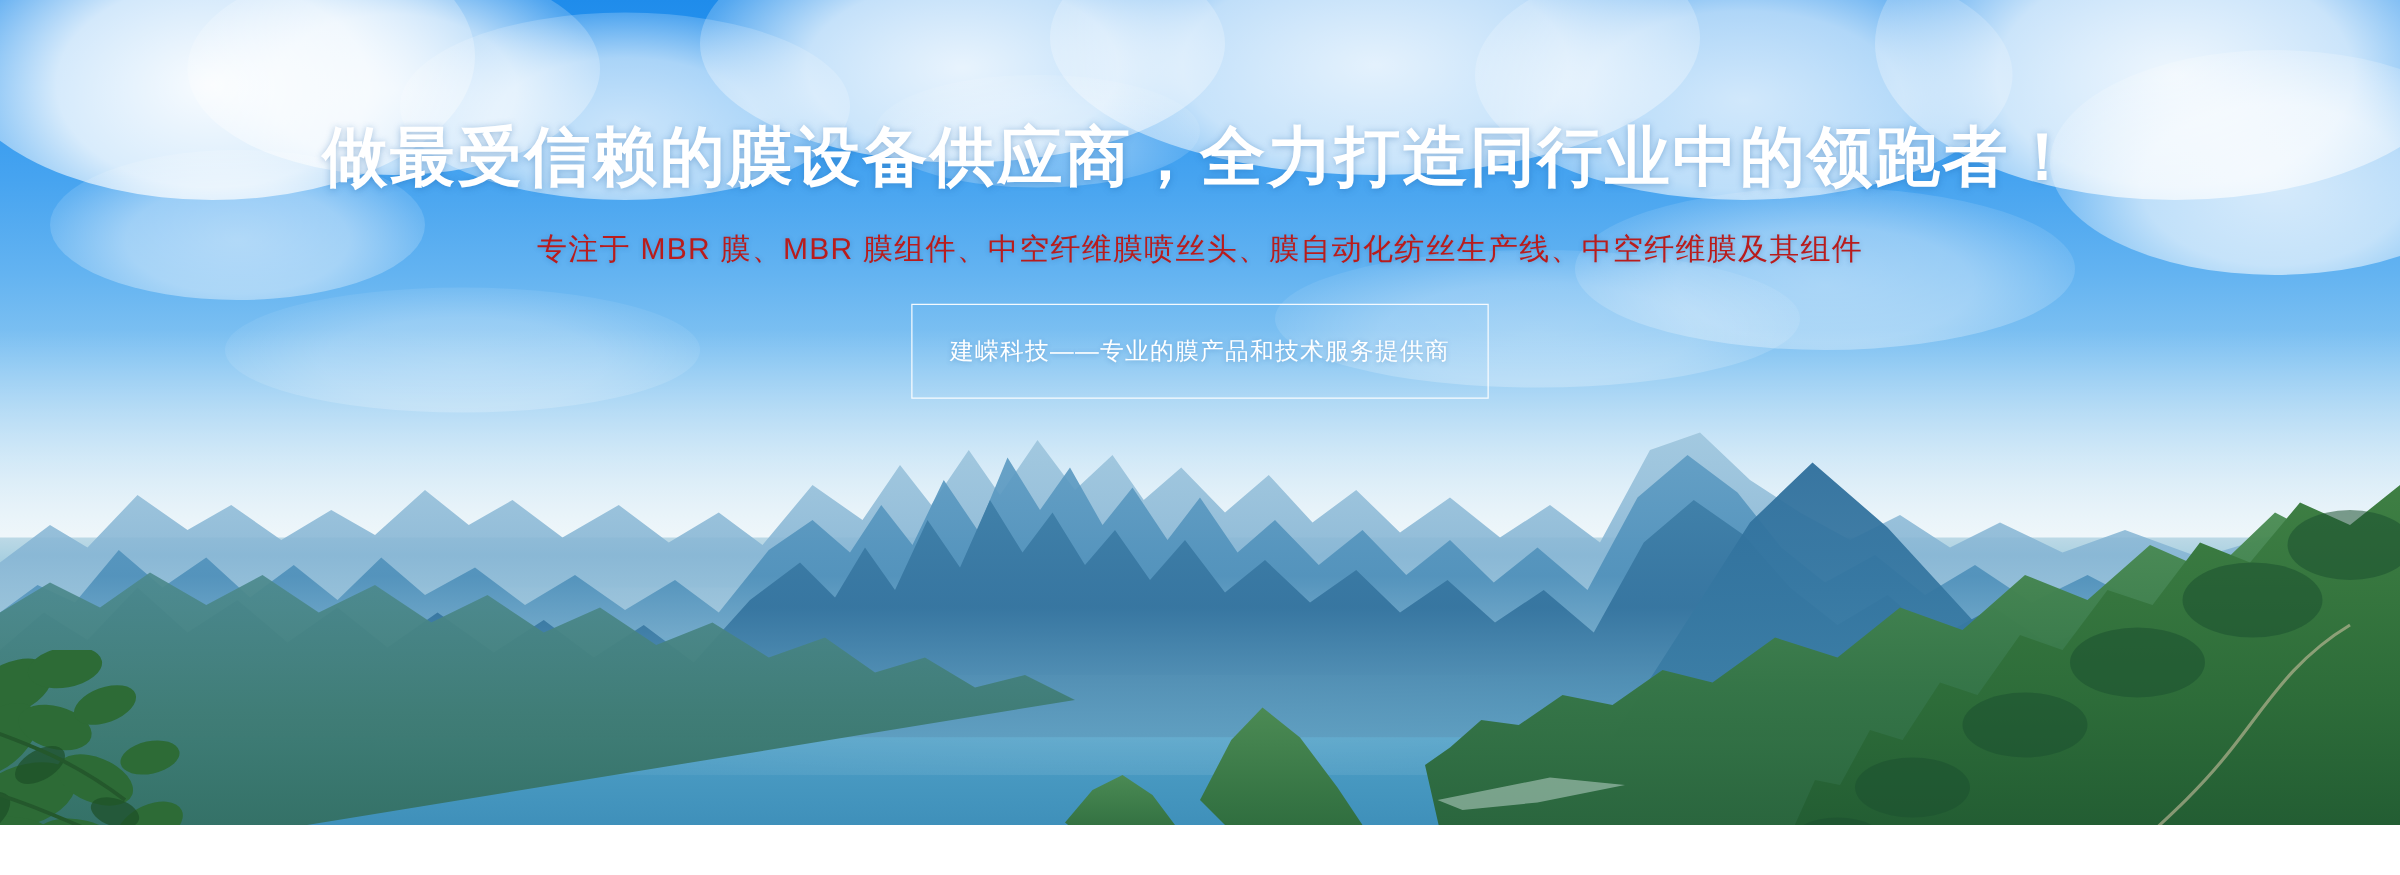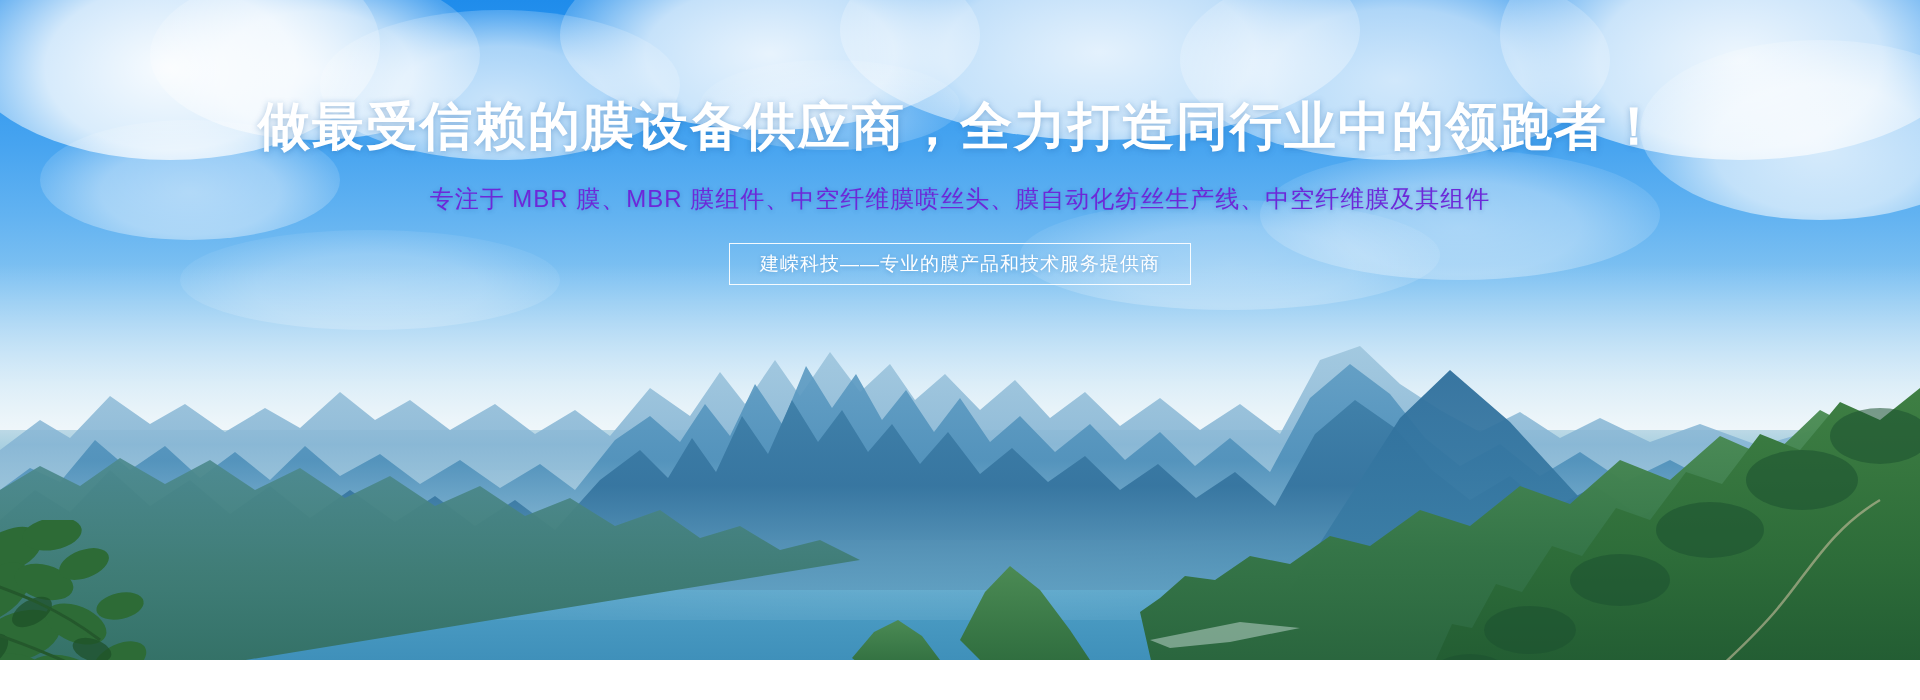--- a/index.html
+++ b/index.html
@@ -107,34 +107,34 @@
     font-weight: bold;
     color: #ffffff;
     letter-spacing: 2px;
     line-height: 1.1;
     text-shadow: 0 1px 6px rgba(20,90,160,.35);
     white-space: nowrap;
   }
   .subtitle {
     margin-top: 28px;
     font-size: 24px;
-    color: #6d28d9;
+    color: #b91c1c;
     letter-spacing: 1px;
     font-weight: normal;
     text-shadow: 0 1px 4px rgba(20,90,160,.30);
     white-space: nowrap;
   }
   .tagline-wrap {
     margin-top: 28px;
     display: flex;
     justify-content: center;
   }
   .tagline {
     border: 1px solid rgba(255,255,255,.92);
-    padding: 7px 30px;
+    padding: 24px 30px;
     font-size: 19px;
     color: #ffffff;
     letter-spacing: 1px;
     white-space: nowrap;
     text-shadow: 0 1px 4px rgba(20,90,160,.30);
   }
 </style>
 </head>
 <body>
 

